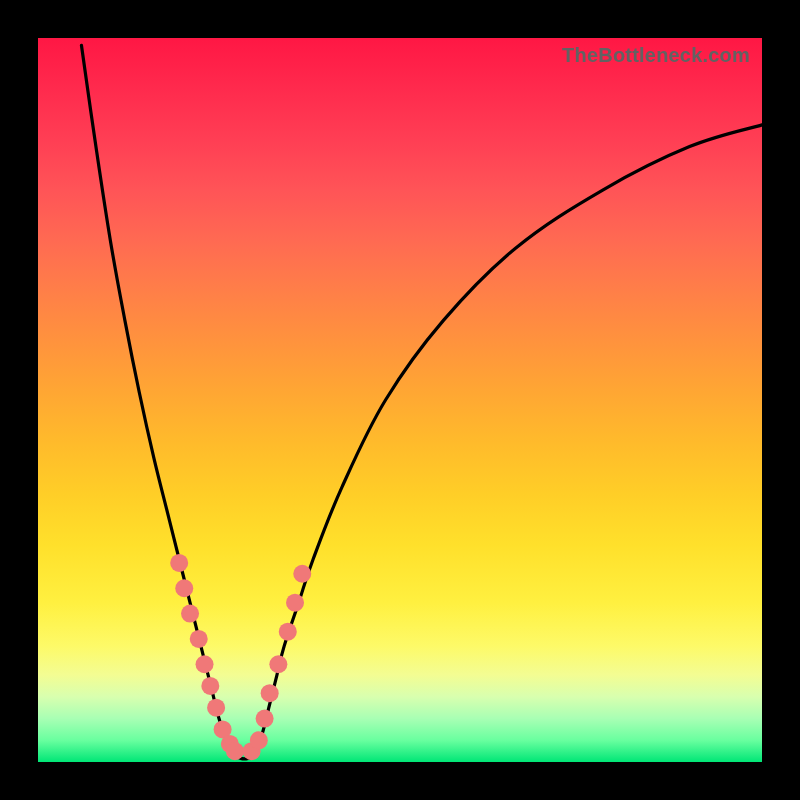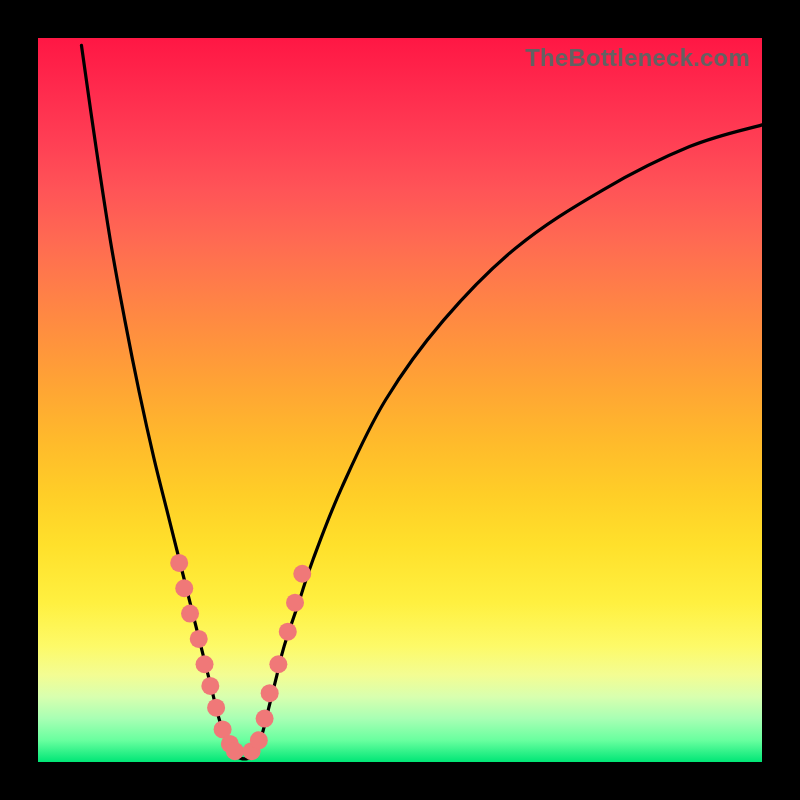--- a/index.html
+++ b/index.html
@@ -50,21 +50,21 @@
     width: 724px;
     height: 724px;
     overflow: visible;
   }
   .title {
     position: absolute;
     top: 6px;
     right: 12px;
     font-family: Arial, Helvetica, sans-serif;
     font-weight: bold;
-    font-size: 24px;
+    font-size: 20px;
     color: #626262;
     letter-spacing: 0.2px;
   }
 </style>
 </head>
 <body>
 
 <div class="outer">
   <div class="plot">
     <div class="title">TheBottleneck.com</div>

